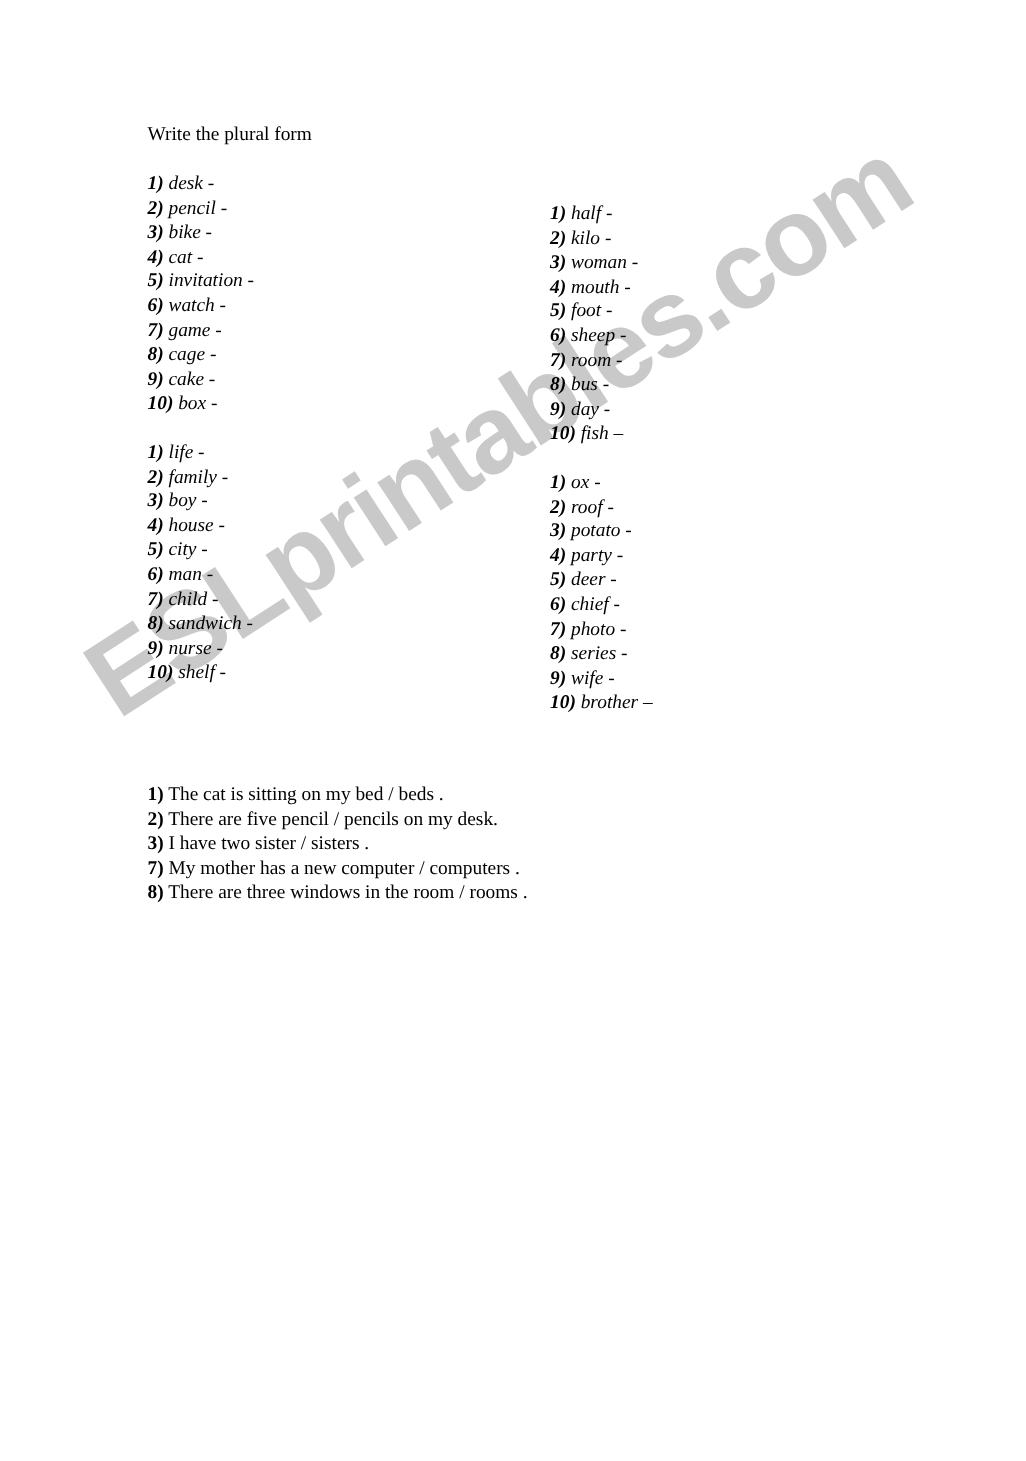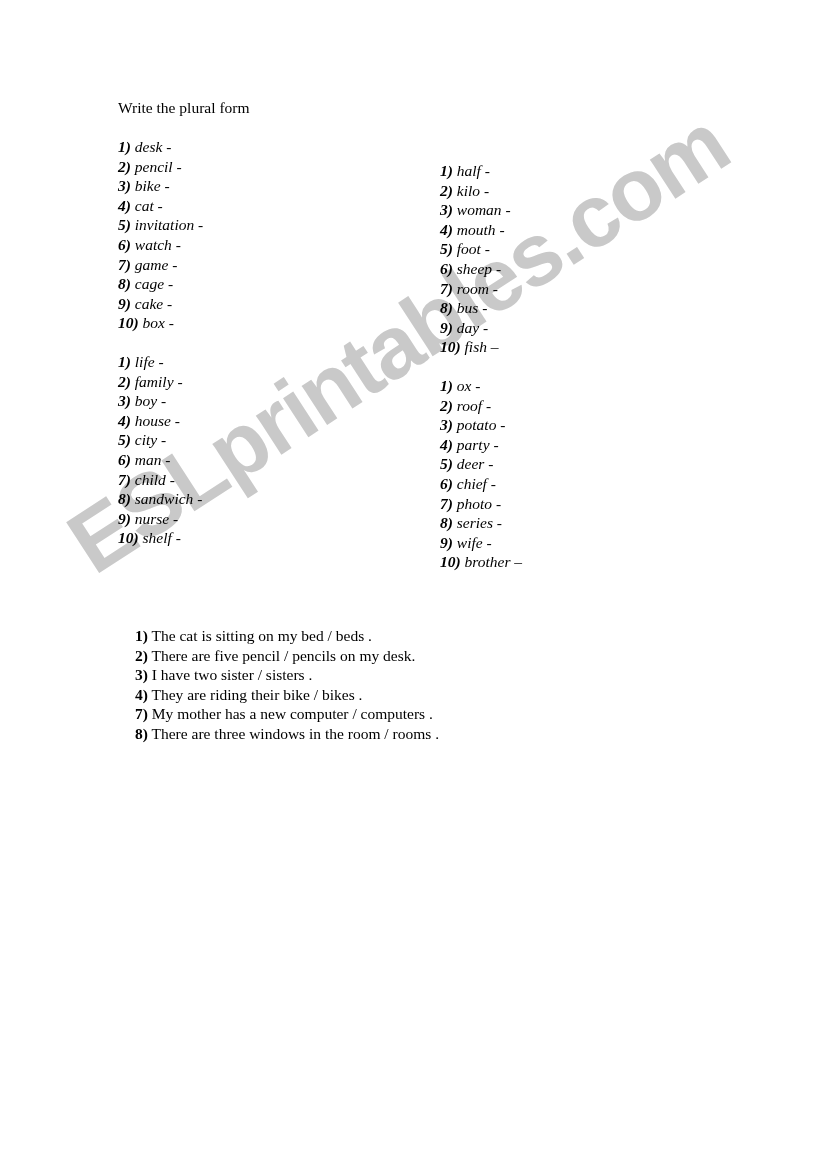--- a/index.html
+++ b/index.html
@@ -87,21 +87,20 @@
   .num {
     font-weight: bold;
   }
 
   .sentence-block {
     position: absolute;
     left: 118px;
     top: 626px;
     font-size: 15.5px;
     line-height: 19.6px;
-    margin-left: 17px;
   }
 
   .sentence-line {
     white-space: nowrap;
     height: 19.6px;
   }
 </style>
 </head>
 <body>
 
@@ -164,19 +163,18 @@
         <div class="word-line"><span class="num">7)</span><span> photo -</span></div>
         <div class="word-line"><span class="num">8)</span><span> series -</span></div>
         <div class="word-line"><span class="num">9)</span><span> wife -</span></div>
         <div class="word-line"><span class="num">10)</span><span> brother –</span></div>
       </div>
 
     <div class="sentence-block" id="ex3">
         <div class="sentence-line"><span class="num">1)</span><span> The cat is sitting on my   bed / beds .</span></div>
         <div class="sentence-line"><span class="num">2)</span><span> There are five   pencil / pencils on my desk.</span></div>
         <div class="sentence-line"><span class="num">3)</span><span> I have two   sister / sisters .</span></div>
-        <div class="sentence-line"><span class="num">4)</span><span> They are riding their   bike / bikes .</span></div>
         <div class="sentence-line"><span class="num">7)</span><span> My mother has a new   computer / computers .</span></div>
         <div class="sentence-line"><span class="num">8)</span><span> There are three windows in the   room / rooms .</span></div>
       </div>
 
   </div>
 </div>
 
 </body></html>

